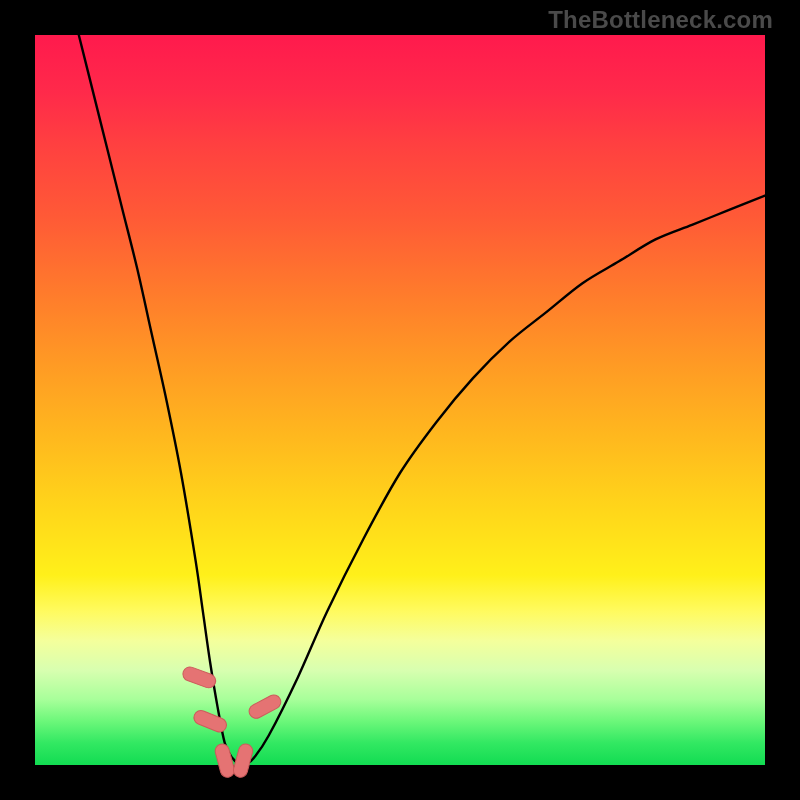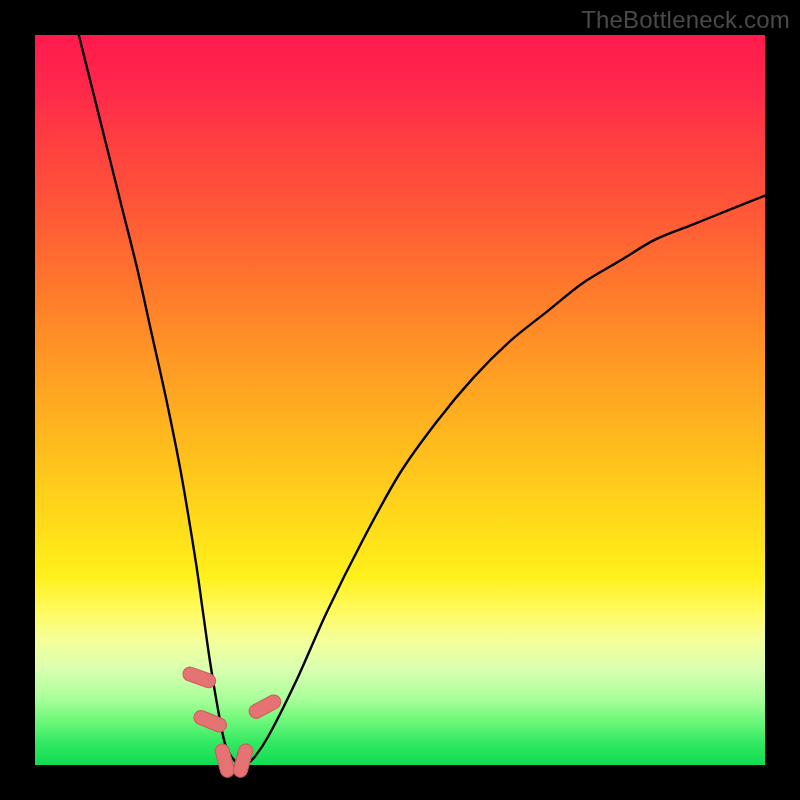--- a/index.html
+++ b/index.html
@@ -39,25 +39,25 @@
       #f4ff9c 83%,
       #d8ffb0 87%,
       #a8ff9a 91%,
       #6cf77a 94%,
       #32e862 97%,
       #12dc52 100%);
   }
   .watermark {
     position: absolute;
     top: 6px;
-    right: 10px;
+    right: 27px;
     color: #4a4a4a;
     font-size: 24px;
     letter-spacing: 0.2px;
-    font-weight: 400;
+    font-weight: 700;
     user-select: none;
     text-align: center;
   }
   svg.curve {
     position: absolute;
     left: 0;
     top: 0;
     width: 730px;
     height: 730px;
     overflow: visible;

